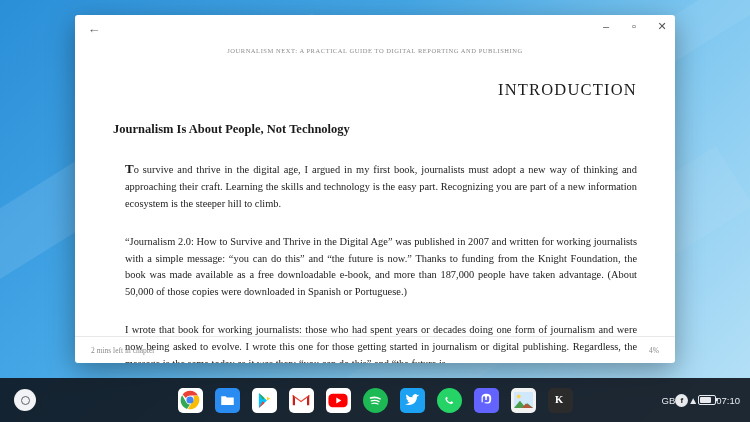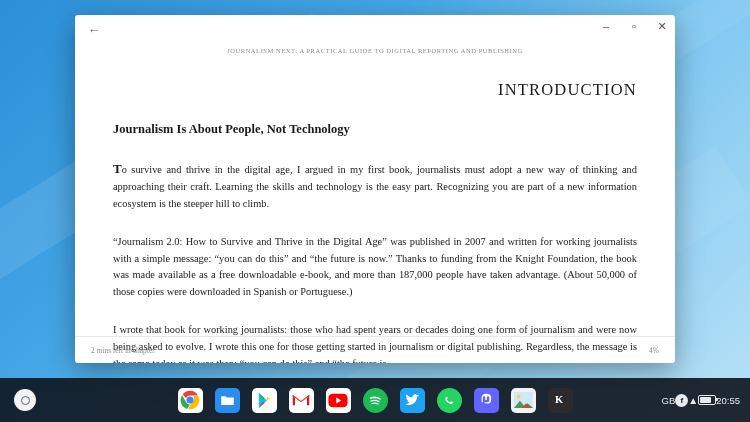--- a/index.html
+++ b/index.html
@@ -89,21 +89,21 @@
   .chapter-subtitle {
     text-align: left;
     font-size: 12.5px;
     font-weight: bold;
     margin: 22px 0 0 0;
   }
   .para {
     font-size: 10.4px;
     line-height: 1.62;
     text-align: justify;
-    margin: 21px 0 0 0;
+    margin: 21px 0 0 12px;
   }
   .dropcap {
     font-size: 13px;
     font-weight: bold;
   }
 
   .reader-footer {
     position: absolute;
     left: 0;
     right: 0;
@@ -342,15 +342,15 @@
 
   </div>
 
   <div class="status-area">
     <span>GB</span>
     <span class="status-circle">f</span>
     <span class="wifi-glyph">▲</span>
     <span class="battery">
         <span class="battery-fill"></span>
       </span>
-    <span>20:55</span>
+    <span>07:10</span>
   </div>
 </div>
 
 </body></html>

